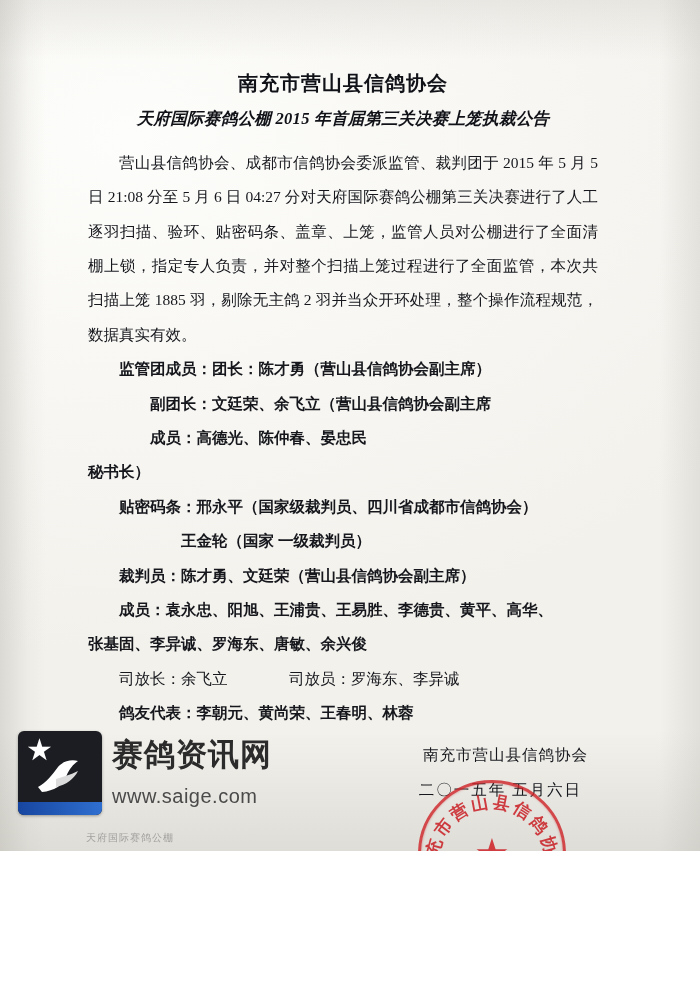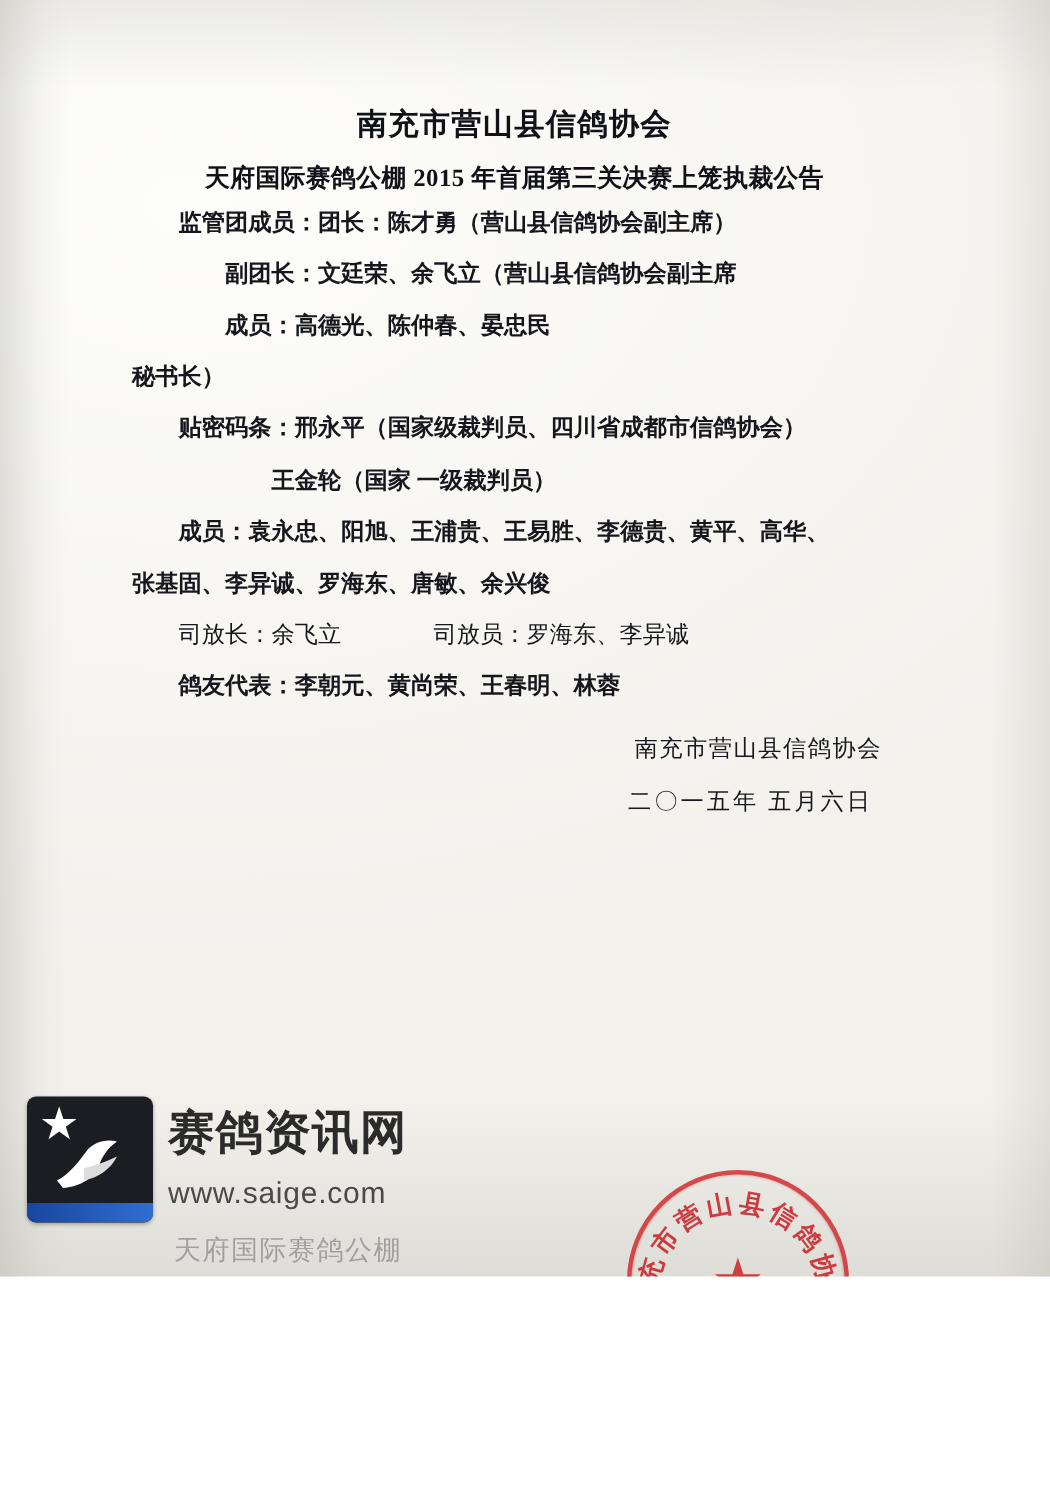--- a/index.html
+++ b/index.html
@@ -67,20 +67,21 @@
     color: #101218;
   }
   .title-sub {
     text-align: center;
     font-size: 16.5px;
     font-weight: bold;
     letter-spacing: 0.3px;
     margin-top: 9px;
     line-height: 1.5;
     color: #101218;
+    font-style: italic;
   }
   .body-block {
     margin-top: 14px;
     font-size: 15.5px;
     line-height: 2.22;
     text-align: justify;
     text-justify: inter-ideograph;
   }
   .para {
     text-indent: 2em;
@@ -220,50 +221,54 @@
   }
   .wm-url {
     font-family: "Liberation Sans", sans-serif;
     font-size: 20px;
     color: #4a4a4a;
     letter-spacing: 0.5px;
     margin-top: 3px;
   }
   .faint-bottom {
     position: absolute;
-    left: 116px;
+    left: 86px;
     bottom: 6px;
-    font-size: 18px;
+    font-size: 10px;
     color: rgba(40,40,46,0.35);
     letter-spacing: 1px;
   }
 </style>
 </head>
 <body>
 
 <div class="page">
 
   <div class="paper-shade-top"></div>
   <div class="paper-shade-left"></div>
   <div class="paper-shade-right"></div>
   <div class="paper-shade-bottom"></div>
 
   <div class="doc">
 
     <div class="title-main">南充市营山县信鸽协会</div>
     <div class="title-sub">天府国际赛鸽公棚 2015 年首届第三关决赛上笼执裁公告</div>
 
+    <div class="body-block">
+      <p class="para">营山县信鸽协会、成都市信鸽协会委派监管、裁判团于 2015 年 5 月 5 日 21:08 分至 5 月 6 日 04:27 分对天府国际赛鸽公棚第三关决赛进行了人工逐羽扫描、验环、贴密码条、盖章、上笼，监管人员对公棚进行了全面清棚上锁，指定专人负责，并对整个扫描上笼过程进行了全面监管，本次共扫描上笼 1885 羽，剔除无主鸽 2 羽并当众开环处理，整个操作流程规范，数据真实有效。</p>
+    </div>
 
     <div>
       <div class="line-row indent-1">监管团成员：团长：陈才勇（营山县信鸽协会副主席）</div>
       <div class="line-row indent-2">副团长：文廷荣、余飞立（营山县信鸽协会副主席</div>
       <div class="line-row indent-2">成员：高德光、陈仲春、晏忠民</div>
       <div class="line-row indent-0">秘书长）</div>
       <div class="line-row indent-1">贴密码条：邢永平（国家级裁判员、四川省成都市信鸽协会）</div>
       <div class="line-row indent-3">王金轮（国家 一级裁判员）</div>
+      <div class="line-row indent-1">裁判员：陈才勇、文廷荣（营山县信鸽协会副主席）</div>
       <div class="line-row indent-1">成员：袁永忠、阳旭、王浦贵、王易胜、李德贵、黄平、高华、</div>
       <div class="line-row indent-0">张基固、李异诚、罗海东、唐敏、余兴俊</div>
     </div>
 
     <div class="two-col">
       <span class="col-a">司放长：余飞立</span>
       <span class="col-b">司放员：罗海东、李异诚</span>
     </div>
 
     <div class="line-row indent-1">鸽友代表：李朝元、黄尚荣、王春明、林蓉</div>

